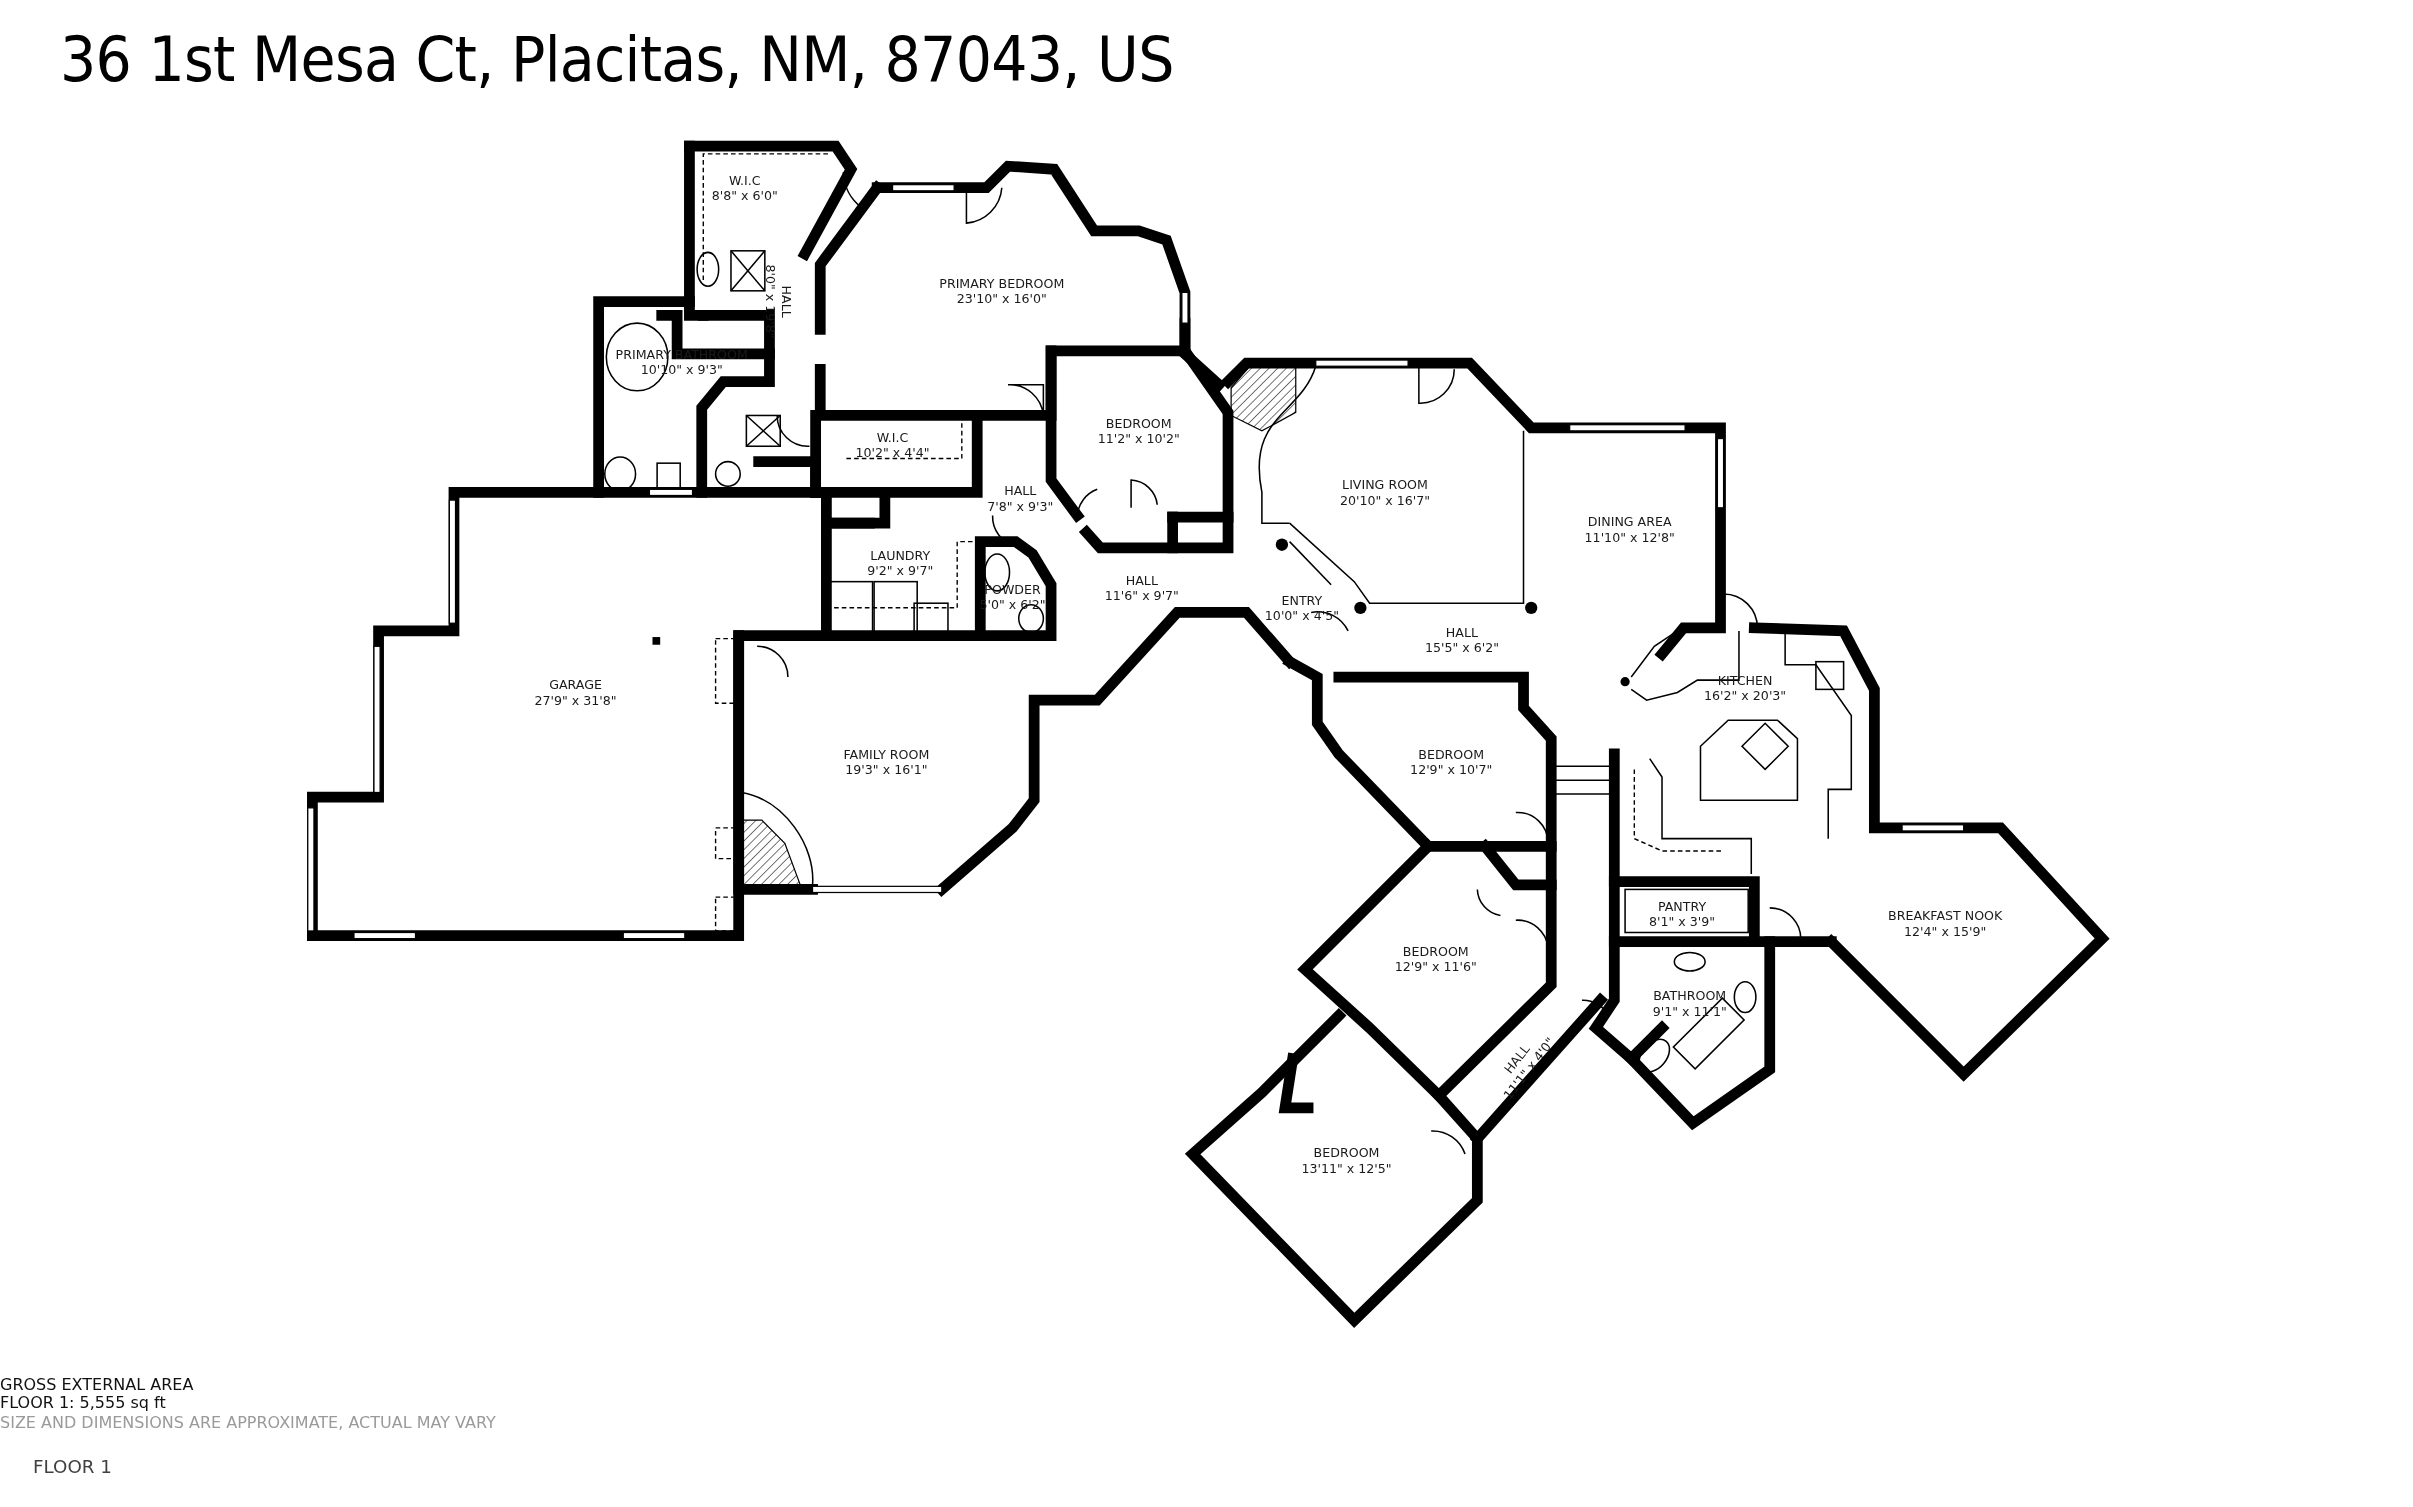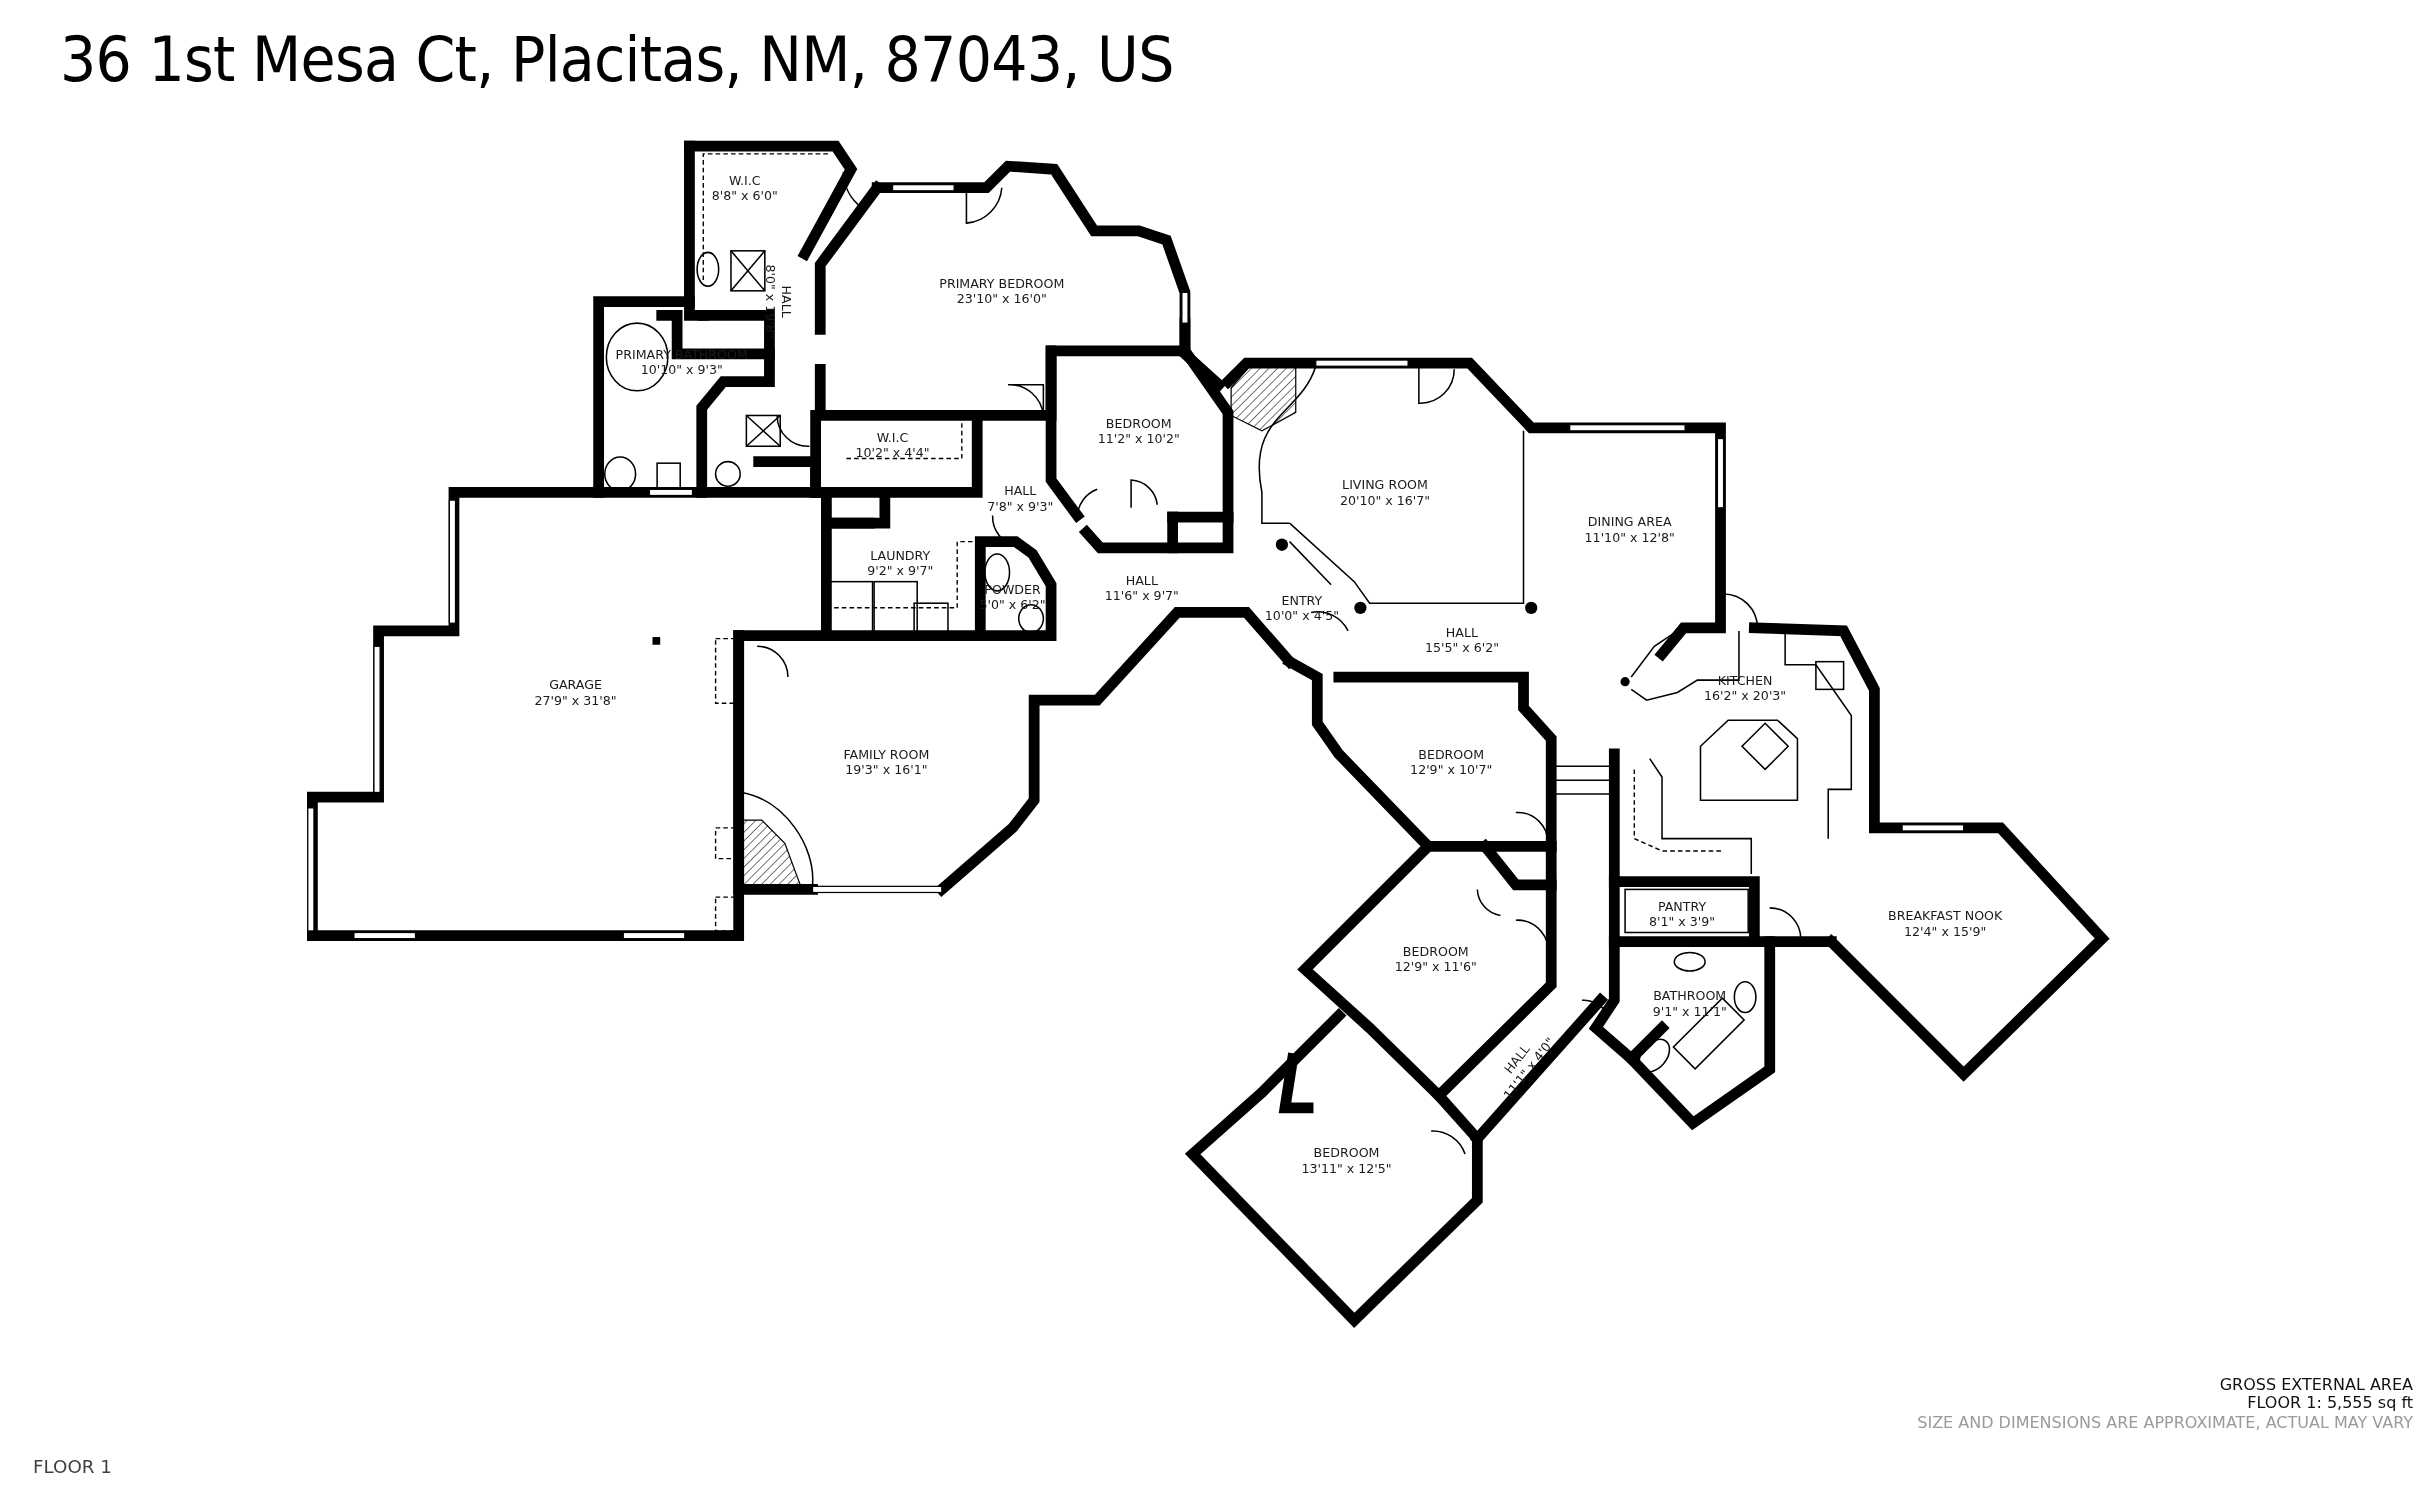--- a/index.html
+++ b/index.html
@@ -5,23 +5,23 @@
   html, body { margin:0; padding:0; background:#ffffff; }
   body { width:2413px; height:1508px; position:relative; overflow:hidden; font-family:"DejaVu Sans", sans-serif; }
   .title { position:absolute; left:60px; top:23.4px; font-family:"DejaVu Sans", sans-serif; font-size:62px; color:#000; letter-spacing:-0.8px; transform:scaleX(0.92); transform-origin:left top; white-space:nowrap; }
   .plan { position:absolute; left:0; top:0; width:2413px; height:1508px; }
   .wall { fill:none; stroke:#000; stroke-width:7; stroke-linejoin:miter; stroke-linecap:square; }
   .thin { fill:none; stroke:#000; stroke-width:1; }
   .dash { fill:none; stroke:#000; stroke-width:0.9; stroke-dasharray:3 2; }
   .win { fill:#fff; stroke:#000; stroke-width:0.8; }
   .hatch { fill:url(#hatch); stroke:#000; stroke-width:0.8; }
   .rlabel { font-family:"DejaVu Sans", sans-serif; font-size:8.2px; fill:#1a1a1a; text-anchor:middle; }
-  .footer { position:absolute; left:0; width:2413px; text-align:right; font-family:"DejaVu Sans", sans-serif; color:#111; }
+  .footer { position:absolute; left:0; width:2413px; text-align:left; font-family:"DejaVu Sans", sans-serif; color:#111; }
   .footer .line { font-size:16px; line-height:18.3px; }
-  .footer .note { font-size:16px; color:#9a9a9a; line-height:20px;margin-left:27px; }
+  .footer .note { font-size:16px; color:#9a9a9a; line-height:20px; }
   .floor-label { position:absolute; left:33px; top:1456px; font-size:18.3px; color:#404040; font-family:"DejaVu Sans", sans-serif; }
 </style>
 </head>
 <body>
 
 <div class="title">36 1st Mesa Ct, Placitas, NM, 87043, US</div>
 
 <svg class="plan" viewBox="0 0 1568 980" preserveAspectRatio="none" xmlns="http://www.w3.org/2000/svg">
   <defs>
     <pattern id="hatch" width="4" height="4" patternUnits="userSpaceOnUse" patternTransform="rotate(45)">

